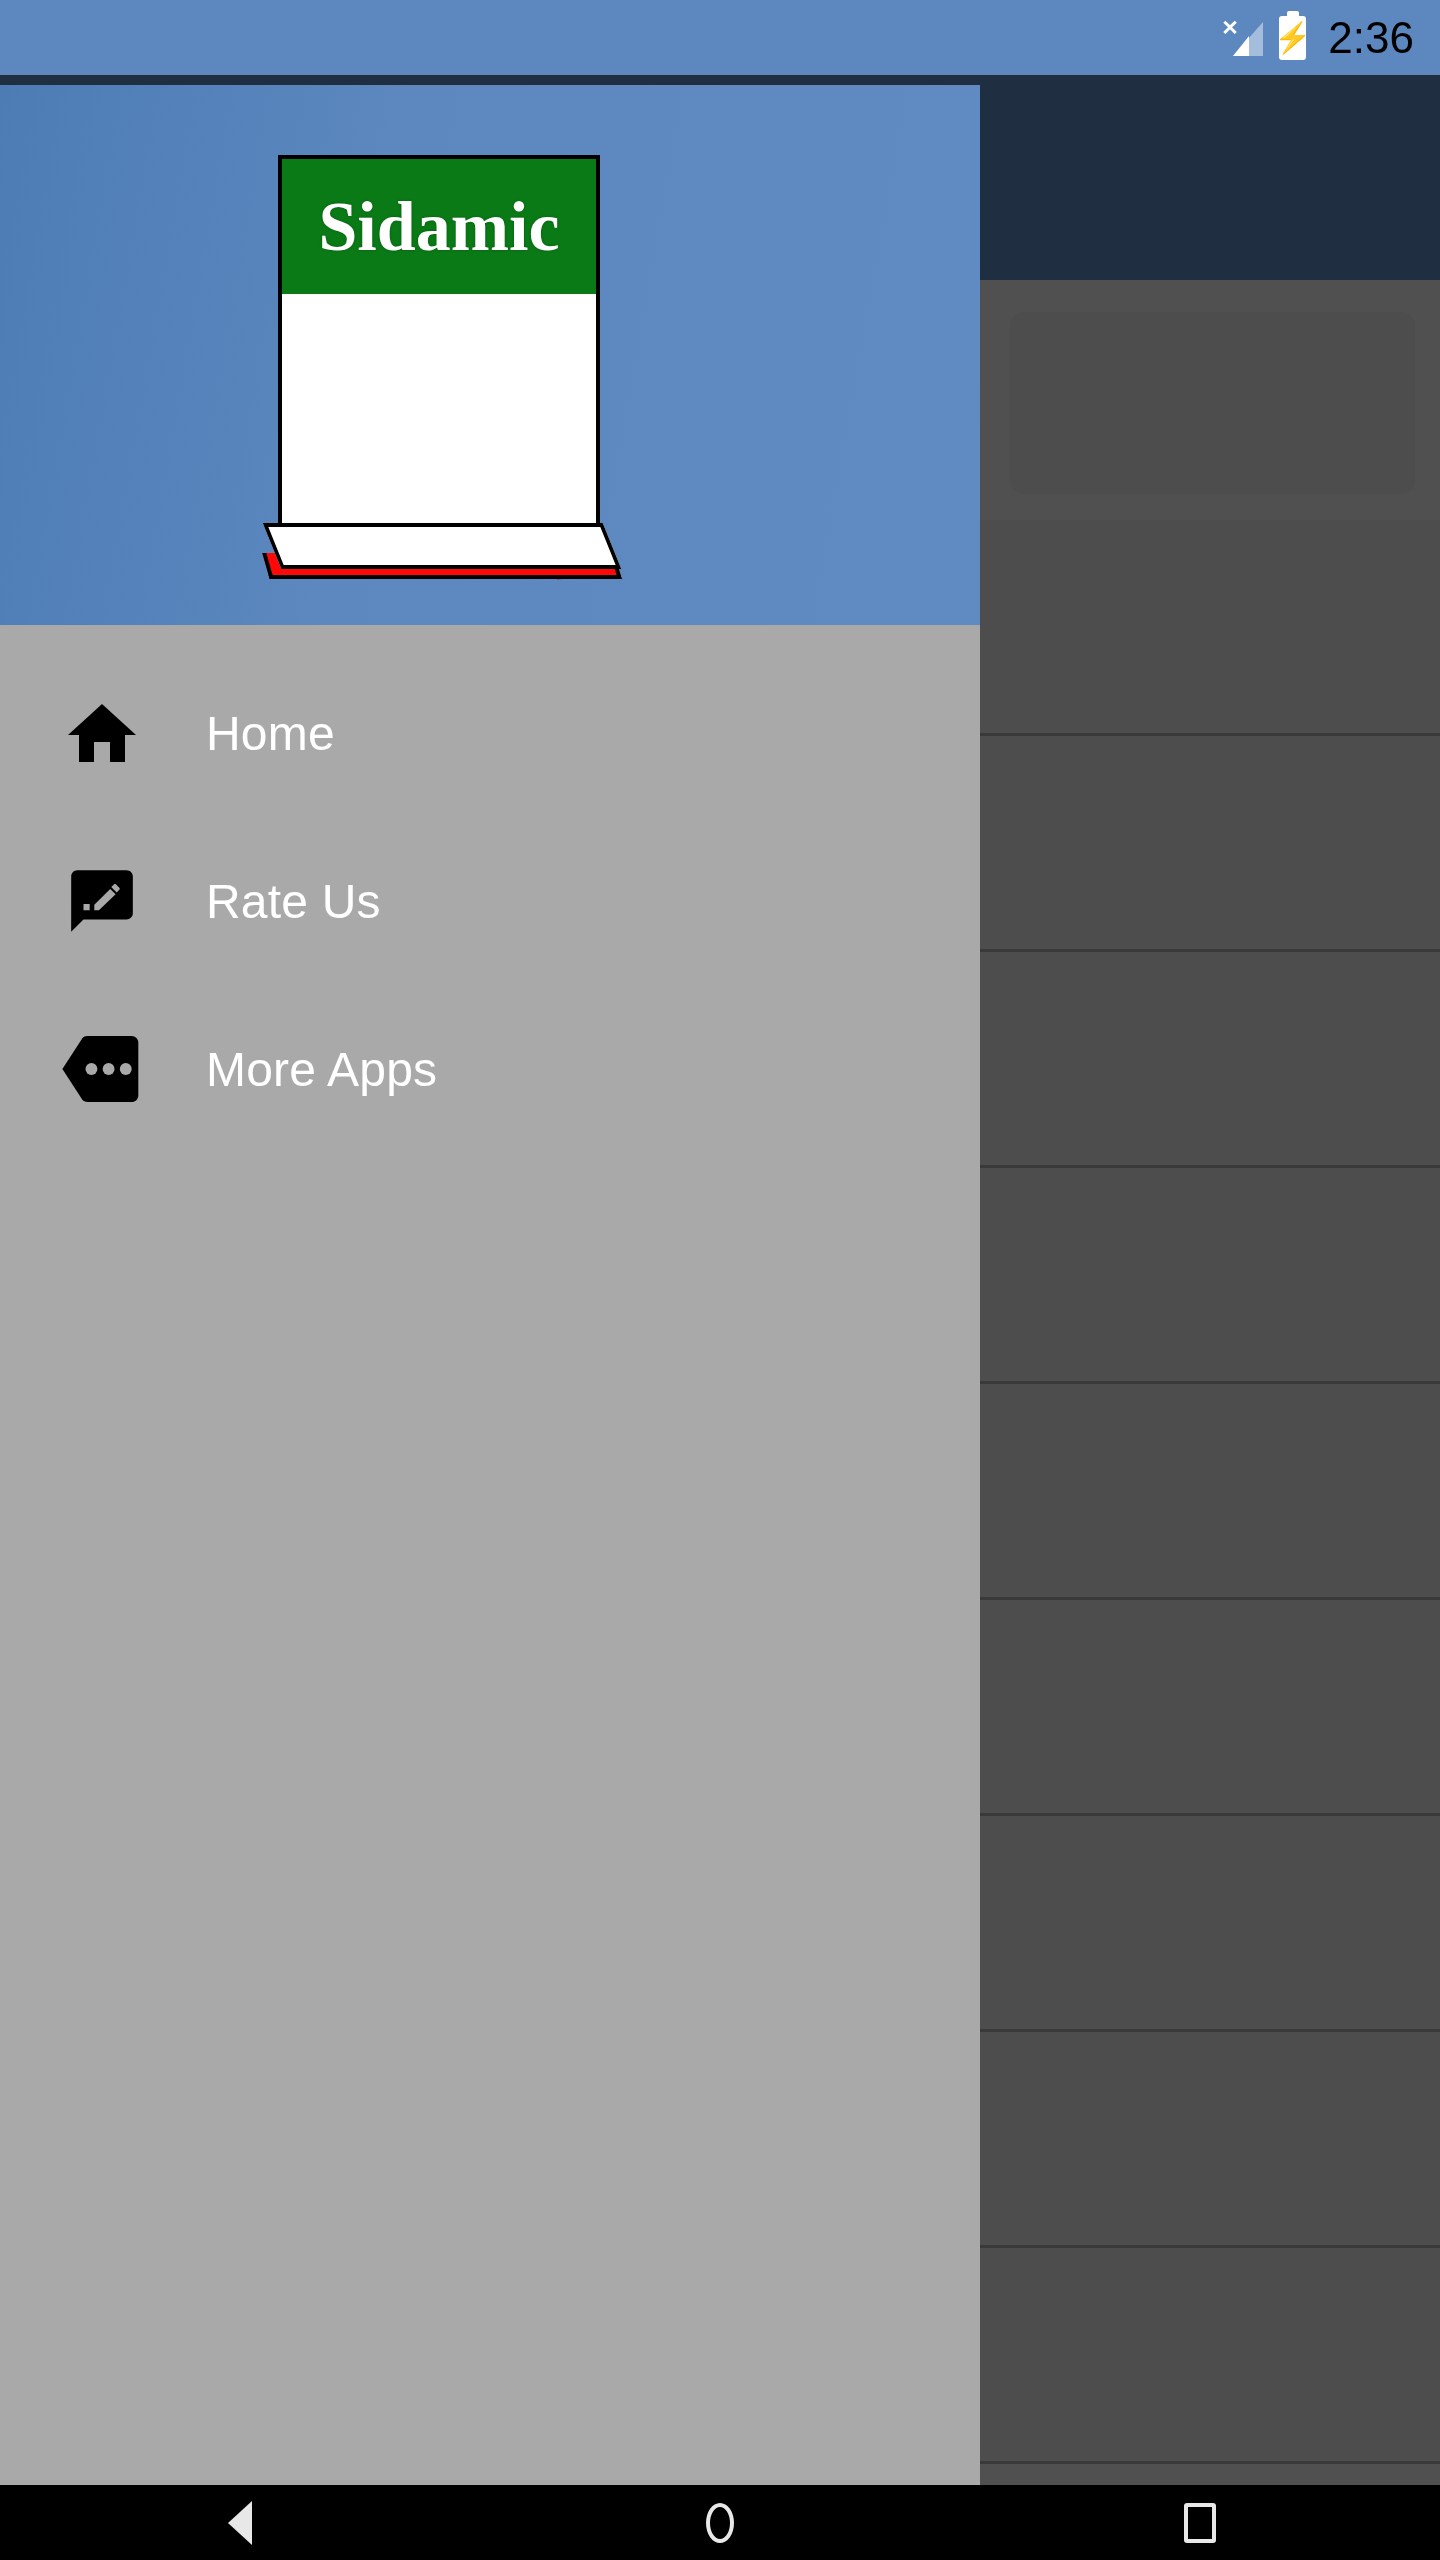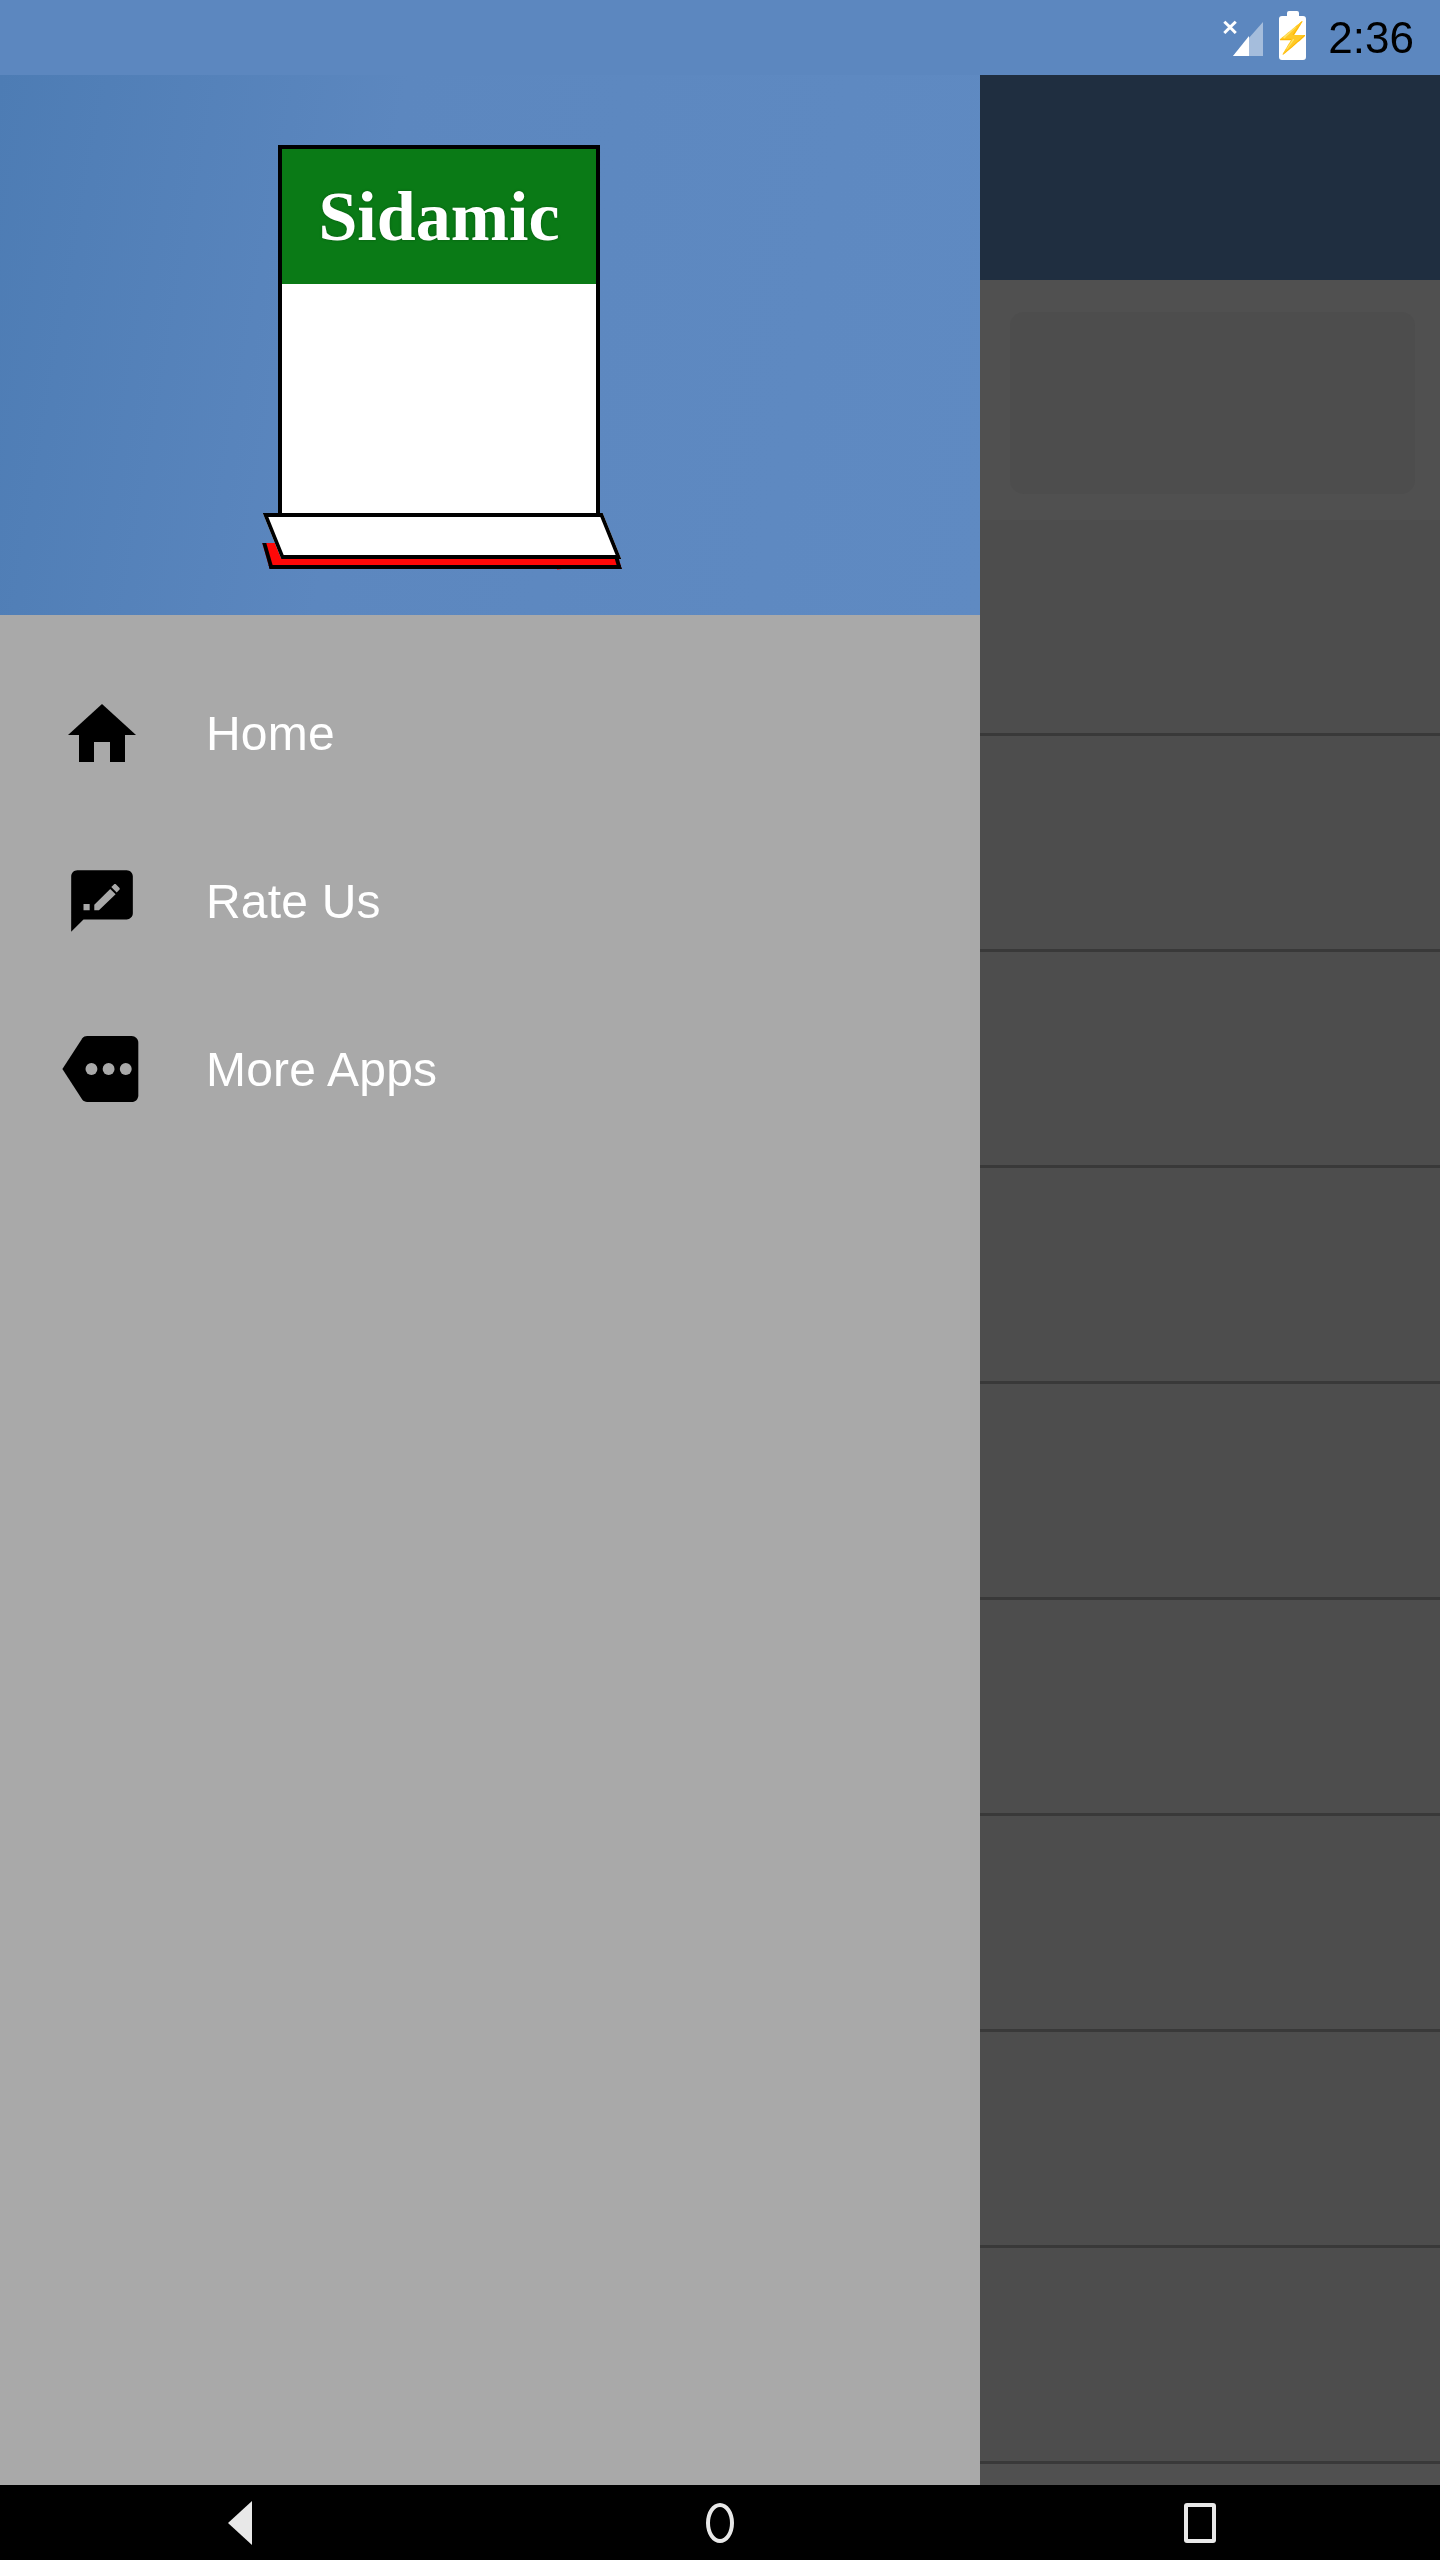--- a/index.html
+++ b/index.html
@@ -142,21 +142,21 @@
   .sb-time {
     color: #000000;
     font-size: 44px;
     letter-spacing: 0px;
     margin-left: 6px;
   }
 
   
   .drawer {
     position: absolute;
-    left: 0; top: 75px;
+    left: 0; top: 85px;
     width: 980px;
     height: 2410px;
     background: #a9a9a9;
     z-index: 30;
     overflow: hidden;
   }
   .drawer-header {
     position: relative;
     width: 980px;
     height: 540px;
@@ -242,21 +242,21 @@
     border-top: none;
     box-sizing: border-box;
     transform: skewX(16deg);
   }
 
   
   .menu {
     position: relative;
     width: 980px;
     background: #a9a9a9;
-    padding-top: 34px;
+    padding-top: 24px;
   }
   .menu-item {
     position: relative;
     display: flex;
     align-items: center;
     height: 168px;
     padding-left: 56px;
     box-sizing: border-box;
     cursor: pointer;
   }

